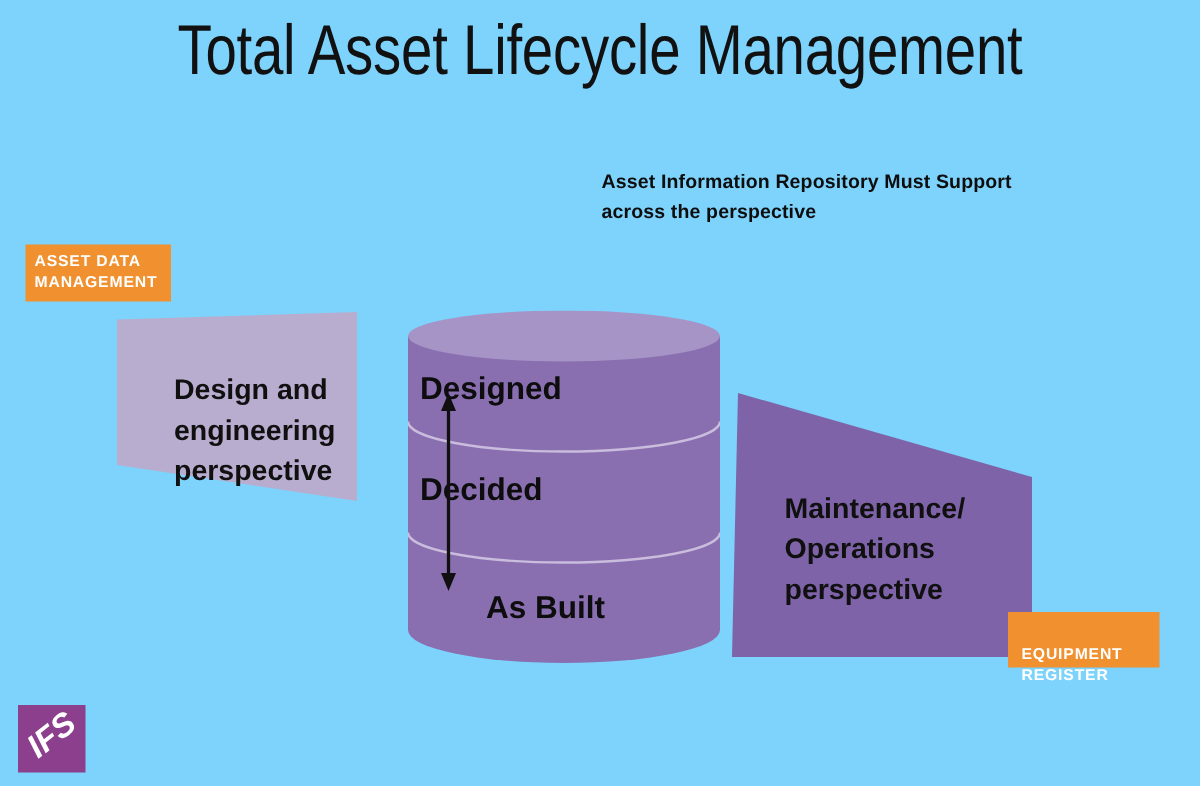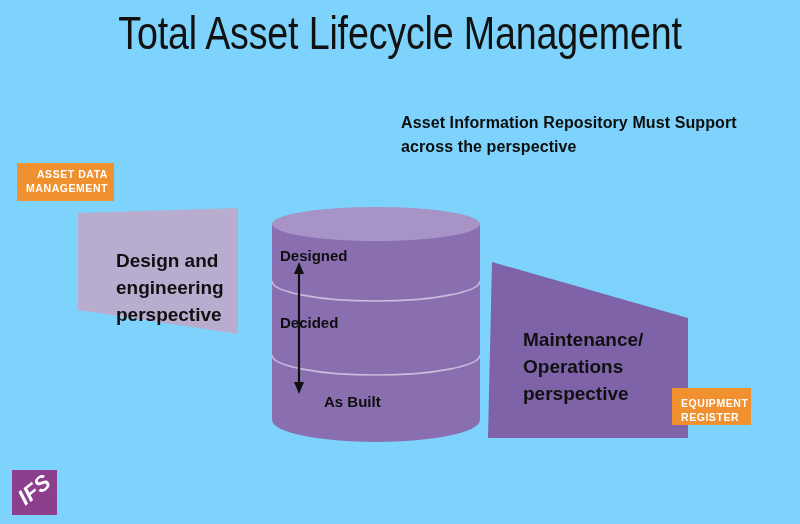--- a/index.html
+++ b/index.html
@@ -35,21 +35,21 @@
     white-space: nowrap;
     line-height: 1.15;
   }
 
   
   #callout {
     position: absolute;
     left: 401px;
     top: 111px;
     width: 370px;
-    font-size: 16px;
+    font-size: 13px;
     font-weight: bold;
     color: #0d0d0d;
     line-height: 1.50;
     letter-spacing: 0.1px;
   }
   #callout div { white-space: nowrap; }
 
   
   .tag {
     position: absolute;
@@ -58,34 +58,34 @@
     font-size: 10.5px;
     font-weight: bold;
     letter-spacing: 0.55px;
     line-height: 1.30;
     box-sizing: border-box;
   }
   #tag-asset-data {
     left: 17px;  top: 163px;
     width: 97px; height: 38px;
     padding: 5px 6px 0 6px;
-    text-align: right;
+    text-align: left;
     z-index: 7;
   }
   #tag-engineering {
     left: 5px;   top: 200px;
     width: 100px; height: 35px;
     padding: 5px 0 0 7px;
     text-align: left;
     z-index: 8;
   }
   #tag-equipment {
-    left: 672px; top: 388px;
-    width: 79px; height: 37px;
-    padding: 9px 0 0 9px;
+    left: 672px; top: 408px;
+    width: 101px; height: 37px;
+    padding: 22px 0 0 9px;
     text-align: left;
     z-index: 8;
   }
 
   
   .wedge-svg {
     position: absolute;
     overflow: visible;
   }
   #wedge-left-svg  { left: 78px;  top: 208px; }
@@ -110,21 +110,21 @@
   #cylinder {
     position: absolute;
     left: 272px;
     top: 207px;
     width: 208px;
     height: 242px;
     z-index: 5;
   }
   .cyl-label {
     position: absolute;
-    font-size: 15px;
+    font-size: 21px;
     font-weight: bold;
     color: #0d0d0d;
     line-height: 1.30;
     z-index: 6;
     white-space: nowrap;
   }
   #label-designed  { left: 280px; top: 246px; }
   #label-planned   { left: 280px; top: 313px; }
   #label-asbuilt   { left: 280px; top: 392px; margin-left: 44px; }
 

